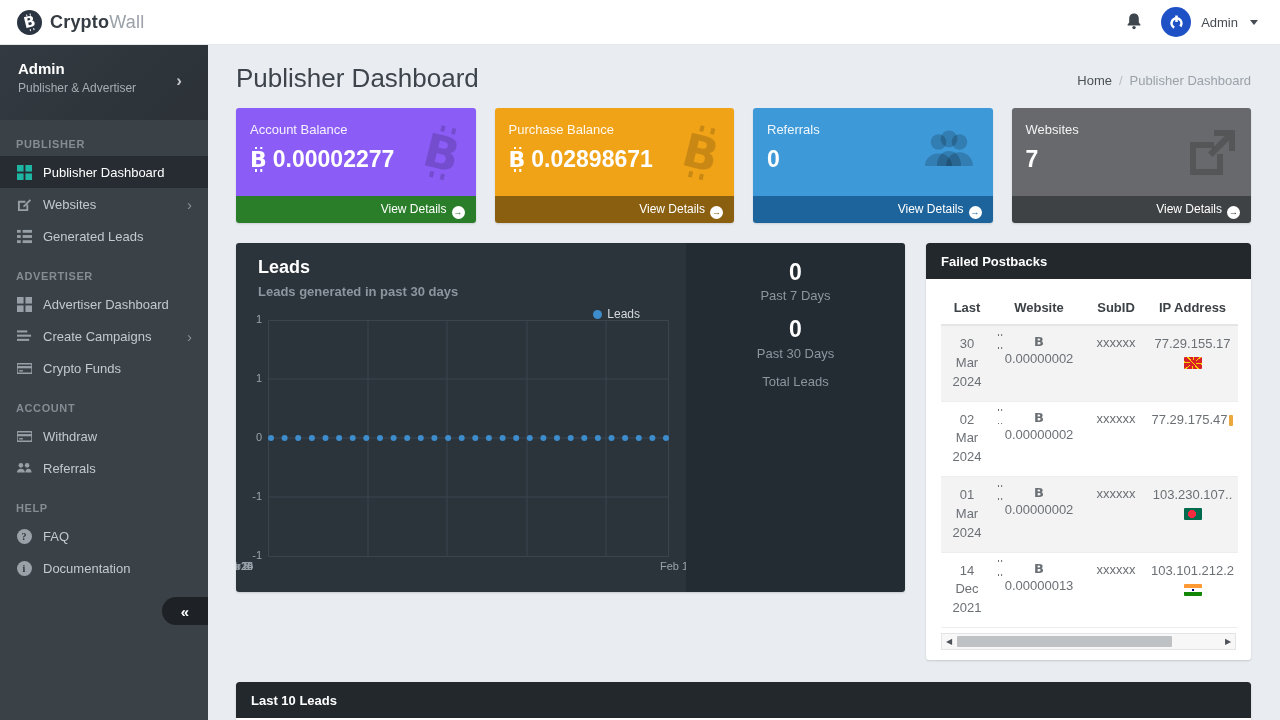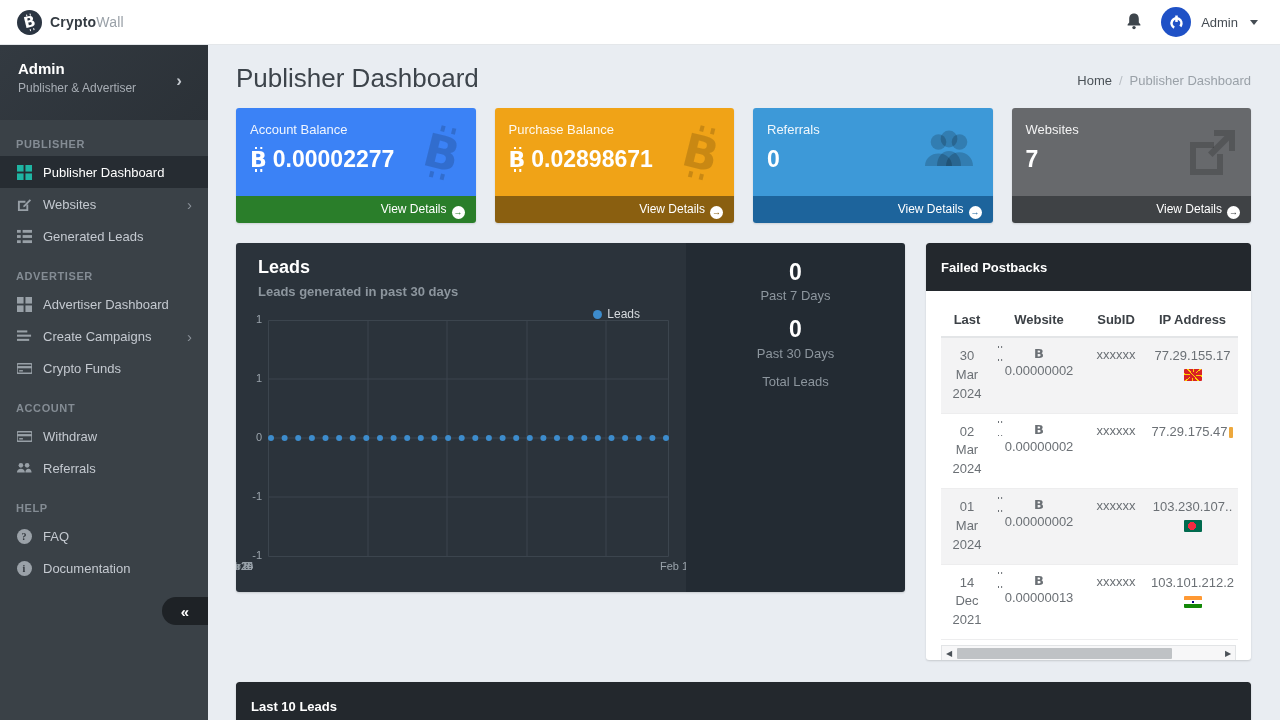--- a/index.html
+++ b/index.html
@@ -10,21 +10,21 @@
   .btc{position:relative;display:inline-block;font-weight:700;font-family:"DejaVu Sans",sans-serif;line-height:1;}
   .btc::before,.btc::after{content:"";position:absolute;width:0.09em;height:0.13em;background:currentColor;left:0.24em;box-shadow:0.24em 0 0 currentColor;}
   .btc::before{top:-0.09em}
   .btc::after{bottom:-0.07em}
 
   
   .navbar{position:absolute;left:0;top:0;width:1280px;height:45px;background:#ffffff;border-bottom:1px solid #e4e7ea;z-index:30;display:flex;align-items:center;}
   .brand{display:flex;align-items:center;gap:8px;padding-left:17px;}
   .brand-circle{width:25px;height:25px;border-radius:50%;background:#2b3542;color:#fff;display:flex;align-items:center;justify-content:center;}
   .brand-circle .btc{font-size:15px;transform:rotate(-14deg);}
-  .brand-text{font-size:14px;letter-spacing:0.2px;}
+  .brand-text{font-size:18px;letter-spacing:0.2px;}
   .brand-bold{font-weight:700;color:#343b42;}
   .brand-light{font-weight:400;color:#9aa1a8;}
   .nav-right{margin-left:auto;display:flex;align-items:center;gap:18px;padding-right:22px;}
   .bell{width:18px;height:20px;display:block;}
   .avatar{width:30px;height:30px;border-radius:50%;background:#1f51c6;display:flex;align-items:center;justify-content:center;}
   .nav-user{display:flex;align-items:center;gap:10px;cursor:pointer;}
   .nav-user-label{font-size:13px;color:#454c53;}
   .caret{display:inline-block;width:0;height:0;border-left:4px solid transparent;border-right:4px solid transparent;border-top:5px solid #454c53;margin-left:2px;vertical-align:middle;}
 
   
@@ -54,21 +54,21 @@
   .cards{position:absolute;left:28px;top:63px;width:1015px;display:flex;gap:19px;}
   .card{width:240px;height:115px;border-radius:3px;overflow:hidden;box-shadow:0 1px 2px rgba(0,0,0,0.12);position:relative;}
   .card-body{height:88px;position:relative;padding:14px 14px 0;}
   .card-label{font-size:13px;color:rgba(255,255,255,0.92);margin-bottom:9px;}
   .card-value{color:#fff;font-size:23px;font-weight:700;display:flex;align-items:center;gap:6px;}
   .card-value .btc{font-size:22px;}
   .card-watermark{position:absolute;right:16px;top:22px;color:rgba(0,0,0,0.16);}
   .card-watermark .btc{font-size:46px;transform:rotate(14deg);display:inline-block;}
   .card-footer{height:27px;line-height:27px;text-align:right;padding-right:11px;font-size:12px;color:#fff;cursor:pointer;}
   .fc{display:inline-flex;width:13px;height:13px;border-radius:50%;background:#fff;align-items:center;justify-content:center;font-size:9px;font-weight:700;margin-left:5px;vertical-align:-2px;}
-  .card.green .card-body{background:#3b82f6;} .card.green .card-footer{background:#2a7e2a;} .card.green .fc{color:#2a7e2a;}
+  .card.green .card-body{background:#8b5cf6;} .card.green .card-footer{background:#2a7e2a;} .card.green .fc{color:#2a7e2a;}
   .card.orange .card-body{background:#f0a317;} .card.orange .card-footer{background:#8a5f10;} .card.orange .fc{color:#8a5f10;}
   .card.blue .card-body{background:#3d99d8;} .card.blue .card-footer{background:#1d649c;} .card.blue .fc{color:#1d649c;}
   .card.gray .card-body{background:#67696c;} .card.gray .card-footer{background:#3f4245;} .card.gray .fc{color:#3f4245;}
 
   
   .leads-panel{position:absolute;left:28px;top:198px;width:669px;height:349px;border-radius:3px;overflow:hidden;box-shadow:0 1px 2px rgba(0,0,0,0.15);}
   .chart-side{position:absolute;left:0;top:0;width:450px;height:100%;background:#2b333b;}
   .chart-title{position:absolute;left:22px;top:14px;color:#fff;font-size:18px;font-weight:700;}
   .chart-sub{position:absolute;left:22px;top:41px;color:#8d969e;font-size:13px;font-weight:bold;}
   .legend{position:absolute;top:64px;right:46px;display:flex;align-items:center;gap:5px;color:#d6dade;font-size:12px;}
@@ -81,21 +81,21 @@
   .xlab:nth-of-type(1){left:34px;} .xlab:nth-of-type(2){left:132px;} .xlab:nth-of-type(3){left:211px;}
   .xlab:nth-of-type(4){left:291px;} .xlab:nth-of-type(5){left:370px;} .xlab:nth-of-type(6){left:438px;}
   .stats-side{position:absolute;left:450px;top:0;width:219px;height:100%;background:#232b33;text-align:center;padding-top:16px;}
   .stat{margin-bottom:13px;}
   .stat-value{color:#fff;font-size:23px;font-weight:700;line-height:1.15;}
   .stat:nth-child(3) .stat-value{font-size:26px;}
   .stat-label{color:#8d969e;font-size:13px;margin-top:3px;}
 
   
   .fp-panel{position:absolute;left:718px;top:198px;width:325px;height:417px;background:#fff;border-radius:3px;box-shadow:0 1px 2px rgba(0,0,0,0.15);overflow:hidden;}
-  .panel-header{height:48px;background:#23282d;color:#fff;font-size:13px;font-weight:700;display:flex;align-items:center;padding:0 15px;border-radius:3px 3px 0 0;}
+  .panel-header{height:36px;background:#23282d;color:#fff;font-size:13px;font-weight:700;display:flex;align-items:center;padding:0 15px;border-radius:3px 3px 0 0;}
   .fp-body{padding:13px 15px 0;}
   table.fp{width:100%;border-collapse:collapse;table-layout:fixed;}
   table.fp th{font-size:13px;color:#3c4146;font-weight:700;text-align:center;padding:8px 2px 9px;border-bottom:2px solid #e3e5e7;}
   table.fp td{font-size:13px;color:#6b7075;text-align:center;vertical-align:top;padding:9px 2px;border-bottom:1px solid #ededee;}
   table.fp tr.striped td{background:#f3f3f4;}
   .col-date{width:52px;} .col-web{width:92px;} .col-sub{width:62px;} .col-ip{width:91px;}
   .cell-date{display:block;width:36px;margin:0 auto;line-height:1.45;}
   .cell-web .btc{font-size:13px;display:block;margin:0 auto 3px;}
   .cell-ip{line-height:1.4;}
   .flag{display:block;width:18px;height:12px;margin:4px auto 0;border-radius:1px;}

